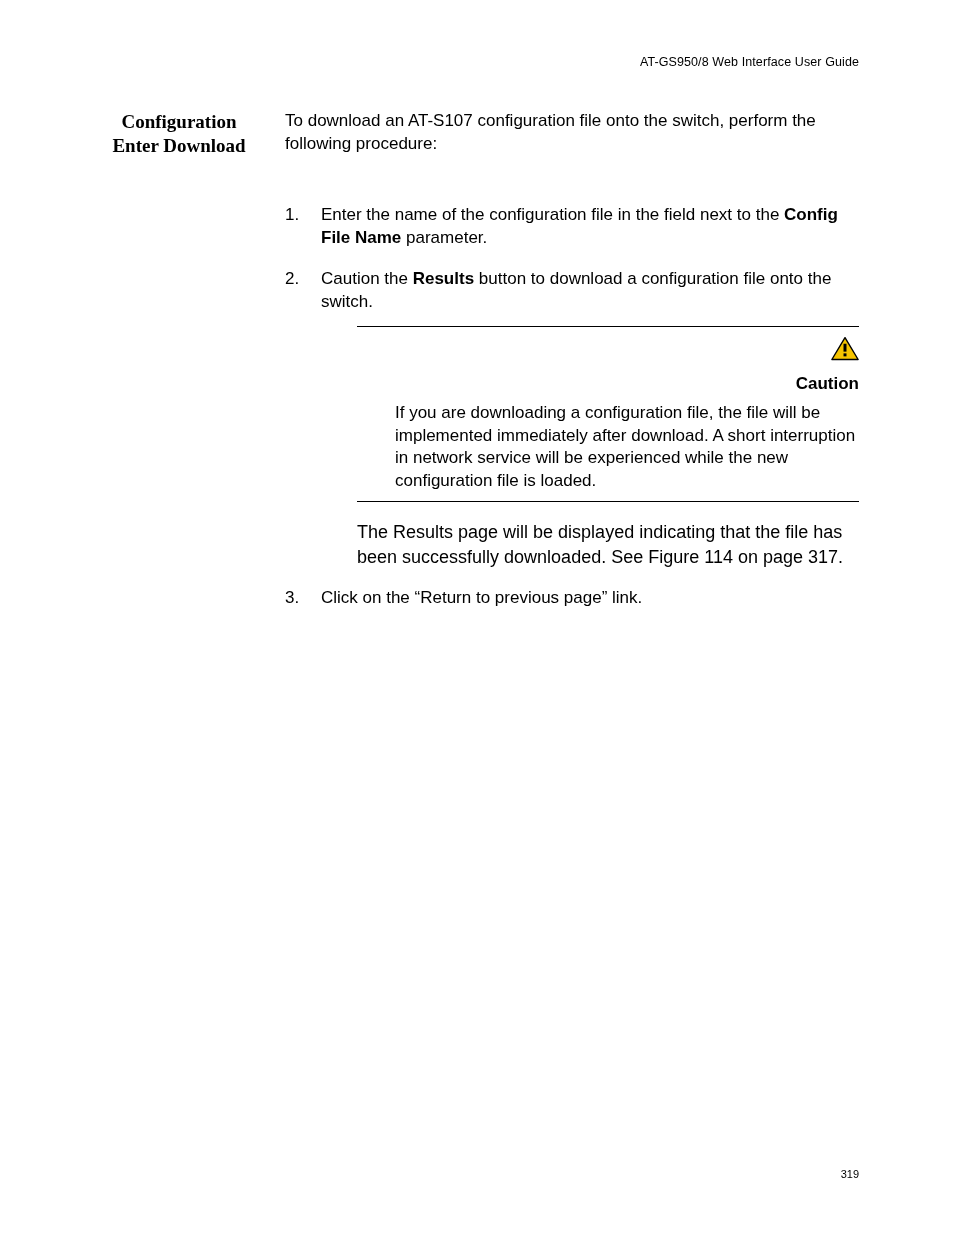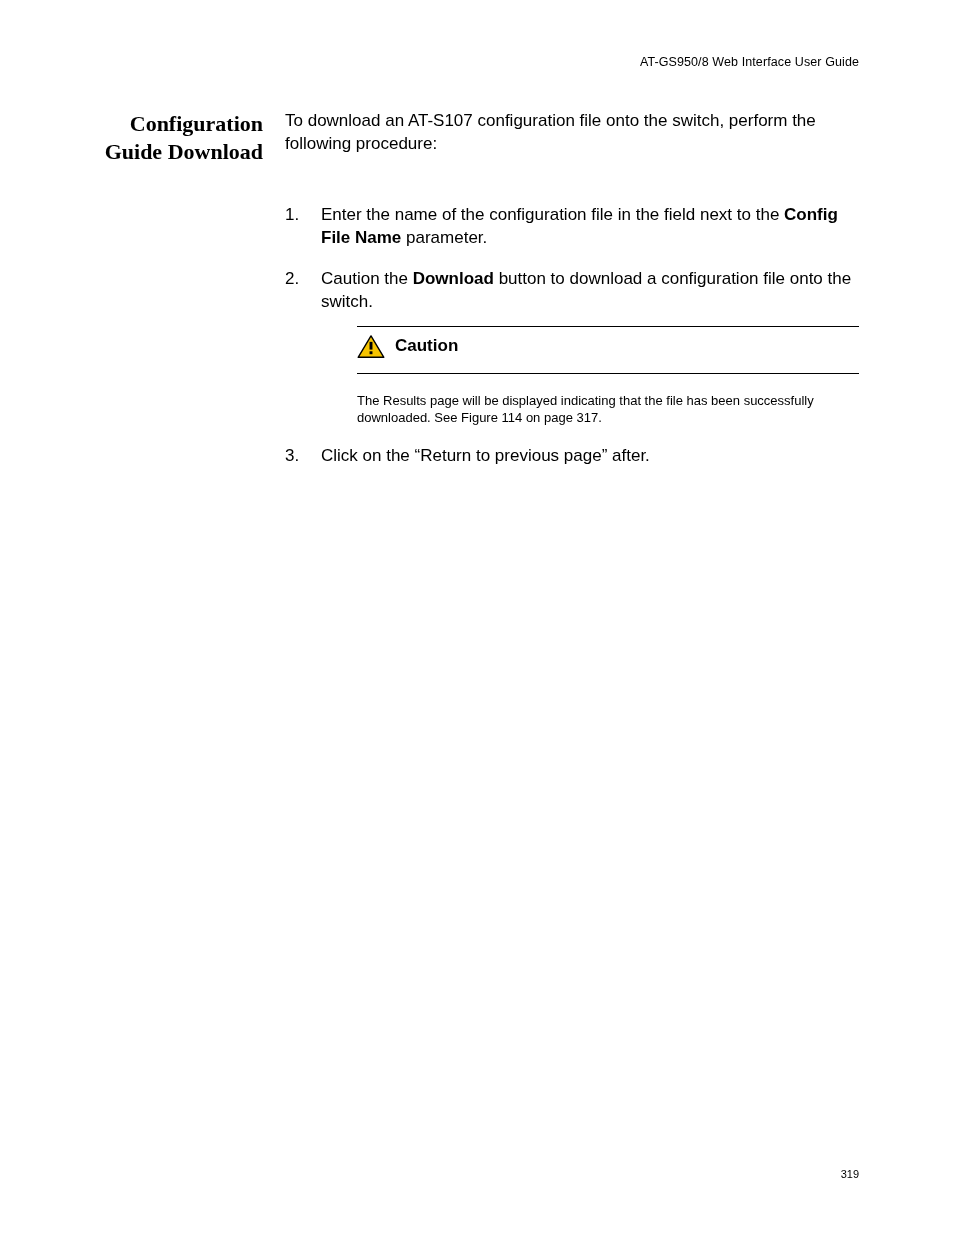--- a/index.html
+++ b/index.html
@@ -26,25 +26,25 @@
     letter-spacing: 0.1px;
   }
   .content-row {
     display: flex;
     align-items: flex-start;
     margin-top: 55px;
   }
   .side-heading {
     width: 190px;
     flex: 0 0 190px;
-    text-align: right;
+    text-align: center;
     padding-right: 22px;
     font-family: "Times New Roman", Times, serif;
     font-weight: bold;
-    font-size: 22px;
+    font-size: 19px;
     line-height: 1.25;
   }
   .body-col {
     flex: 1 1 auto;
     font-size: 17px;
     line-height: 1.35;
   }
   .intro { margin-bottom: 8px; }
   ol.steps {
     list-style: none;
@@ -66,93 +66,95 @@
   }
   .b { font-weight: bold; }
   .caution-block {
     margin: 12px 0 18px 36px;
     border-top: 1px solid #000;
     border-bottom: 1px solid #000;
     padding: 8px 0 8px 0;
   }
   .caution-head {
     display: flex;
-    align-items: center;
+    align-items: flex-end;
     gap: 10px;
     margin-bottom: 6px;
+    flex-direction: column;
   }
   .caution-icon {
     width: 28px;
     height: 24px;
     flex: 0 0 28px;
   }
   .caution-title {
     font-weight: bold;
     font-size: 17px;
   }
   .caution-body {
     padding-left: 38px;
     font-size: 17px;
     line-height: 1.35;
   }
   .after-caution {
     margin: 14px 0 18px 36px;
-    font-size: 13px;
+    font-size: 18px;
     line-height: 1.35;
   }
   .page-number {
     position: absolute;
     bottom: 55px;
     right: 95px;
     font-size: 11px;
   }
 </style>
 </head>
 <body>
 
 <div class="page">
 
   <div class="running-head">AT-GS950/8  Web Interface User Guide</div>
 
   <div class="content-row">
 
     <div class="side-heading">
       <span>Configuration</span><br>
-      <span>Guide Download</span>
+      <span>Enter Download</span>
     </div>
 
     <div class="body-col">
 
       <p class="intro">To download an AT-S107 configuration file onto the switch, perform the following procedure:</p>
 
       <ol class="steps">
 
         <li>
           <span>Enter the name of the configuration file in the field next to the </span><span class="b">Config File Name</span><span> parameter.</span>
         </li>
 
         <li>
-          <span>Caution the </span><span class="b">Download</span><span> button to download a configuration file onto the switch.</span>
+          <span>Caution the </span><span class="b">Results</span><span> button to download a configuration file onto the switch.</span>
 
           <div class="caution-block">
             <div class="caution-head">
               <svg class="caution-icon" viewBox="0 0 32 28">
                 <polygon points="16,1 31,26 1,26" fill="#f6c400" stroke="#000" stroke-width="1.6" stroke-linejoin="round"></polygon>
                 <rect x="14.3" y="8" width="3.4" height="9" fill="#000"></rect>
                 <rect x="14.3" y="19" width="3.4" height="3.4" fill="#000"></rect>
               </svg>
               <span class="caution-title">Caution</span>
             </div>
+            <div class="caution-body">If you are downloading a configuration file, the file will be implemented immediately after download. A short interruption in network service will be experienced while the new configuration file is loaded.</div>
           </div>
 
           <div class="after-caution">The Results page will be displayed indicating that the file has been successfully downloaded. See Figure 114 on page 317.</div>
         </li>
 
         <li>
-          <span>Click on the “Return to previous page” after.</span>
+          <span>Click on the “Return to previous page” link.</span>
         </li>
 
       </ol>
 
     </div>
   </div>
 
   <div class="page-number">319</div>
 
 </div>

